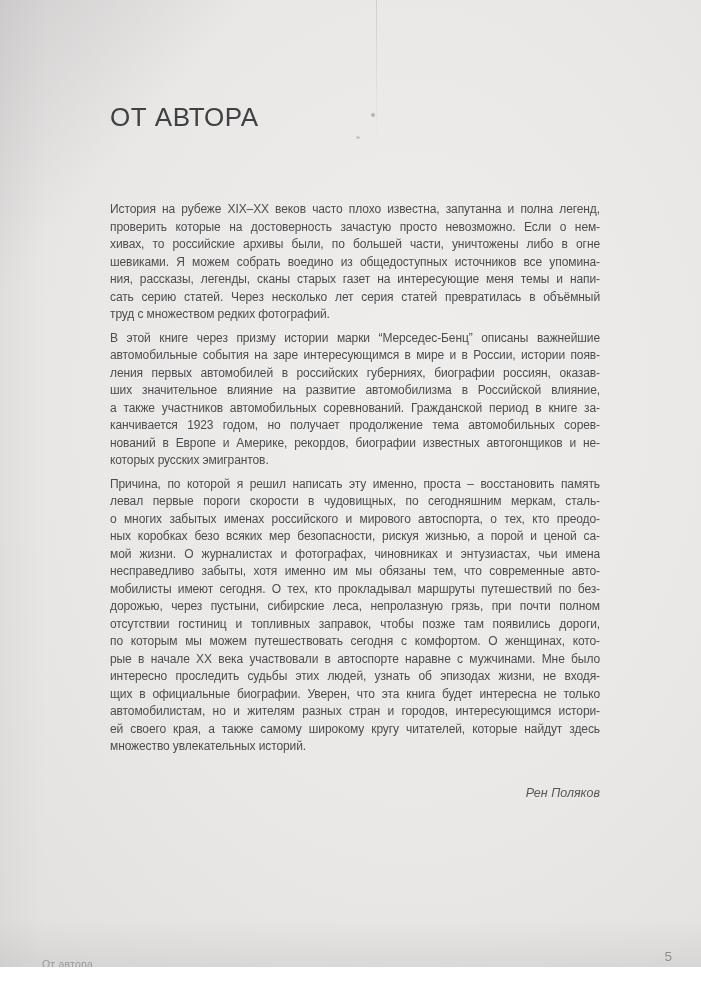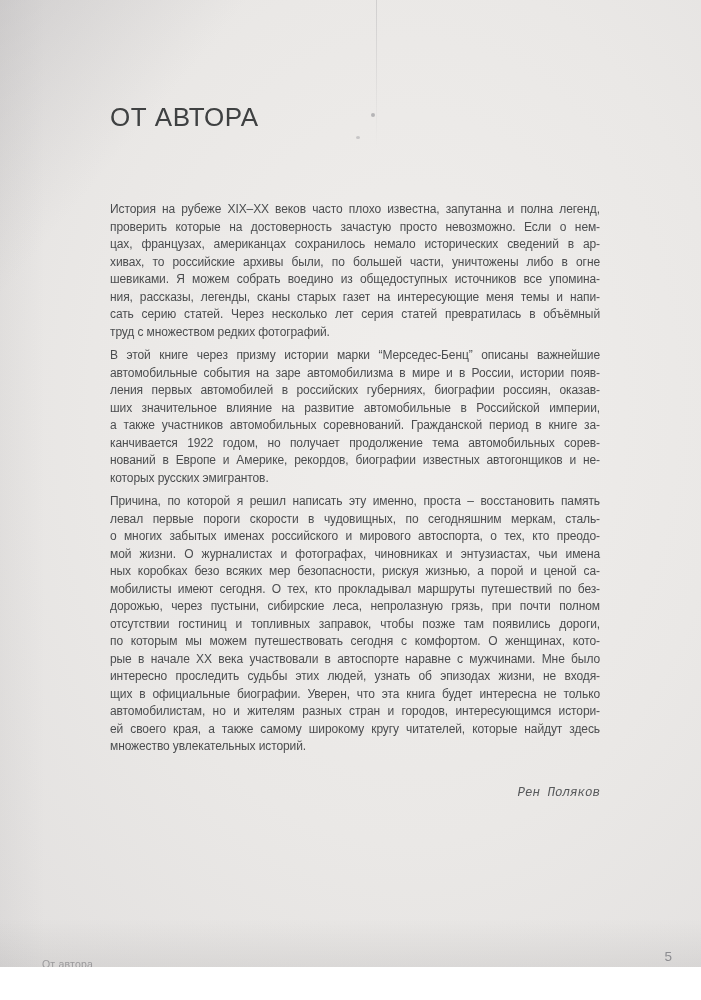--- a/index.html
+++ b/index.html
@@ -34,21 +34,21 @@
     white-space: nowrap;
     text-align: justify;
     text-align-last: justify;
     text-justify: inter-word;
   }
   .line.end { text-align-last: left; }
   .signature {
     position: absolute; left: 110px; top: 786px; width: 490px;
     text-align: right;
     font-style: italic;
-    font-size: 12.5px; color: #56585a; font-family: Liberation Mono, monospace;
+    font-size: 12.5px; color: #56585a;
   }
   .footer-left {
     position: absolute; left: 42px; top: 958px;
     font-size: 10.5px; color: #9a999b; letter-spacing: 0.2px;
   }
   .footer-page {
     position: absolute; left: 640px; top: 949px; width: 32px;
     text-align: right;
     font-size: 13.5px; color: #8c8c90;
   }
@@ -67,43 +67,43 @@
   <div class="crease"></div>
   <div class="speck s1"></div>
   <div class="speck s2"></div>
 
   <h1 class="title">ОТ АВТОРА</h1>
 
   <div class="body-text">
       <div class="para">
         <div class="line">История на рубеже XIX–XX веков часто плохо известна, запутанна и полна легенд,</div>
         <div class="line">проверить которые на достоверность зачастую просто невозможно. Если о нем-</div>
-        <div class="line">цах, французах, американцах сохранилось немало исторических сведений в ар-</div>
         <div class="line">хивах, то российские архивы были, по большей части, уничтожены либо в огне</div>
         <div class="line">шевиками. Я можем собрать воедино из общедоступных источников все упомина-</div>
         <div class="line">ния, рассказы, легенды, сканы старых газет на интересующие меня темы и напи-</div>
         <div class="line">сать серию статей. Через несколько лет серия статей превратилась в объёмный</div>
         <div class="line end">труд с множеством редких фотографий.</div>
       </div>
       <div class="para">
         <div class="line">В этой книге через призму истории марки “Мерседес-Бенц” описаны важнейшие</div>
-        <div class="line">автомобильные события на заре автомобилизма в мире и в России, истории появ-</div>
+        <div class="line">автомобильные события на заре интересующимся в мире и в России, истории появ-</div>
         <div class="line">ления первых автомобилей в российских губерниях, биографии россиян, оказав-</div>
-        <div class="line">ших значительное влияние на развитие автомобильные в Российской империи,</div>
+        <div class="line">ших значительное влияние на развитие автомобилизма в Российской влияние,</div>
         <div class="line">а также участников автомобильных соревнований. Гражданской период в книге за-</div>
-        <div class="line">канчивается 1922 годом, но получает продолжение тема автомобильных сорев-</div>
+        <div class="line">канчивается 1923 годом, но получает продолжение тема автомобильных сорев-</div>
         <div class="line">нований в Европе и Америке, рекордов, биографии известных автогонщиков и не-</div>
         <div class="line end">которых русских эмигрантов.</div>
       </div>
       <div class="para">
         <div class="line">Причина, по которой я решил написать эту именно, проста – восстановить память</div>
         <div class="line">левал первые пороги скорости в чудовищных, по сегодняшним меркам, сталь-</div>
         <div class="line">о многих забытых именах российского и мирового автоспорта, о тех, кто преодо-</div>
+        <div class="line">ных коробках безо всяких мер безопасности, рискуя жизнью, а порой и ценой са-</div>
         <div class="line">мой жизни. О журналистах и фотографах, чиновниках и энтузиастах, чьи имена</div>
-        <div class="line">ных коробках безо всяких мер безопасности, рискуя жизнью, а порой и ценой са-</div>
+        <div class="line">несправедливо забыты, хотя именно им мы обязаны тем, что современные авто-</div>
         <div class="line">мобилисты имеют сегодня. О тех, кто прокладывал маршруты путешествий по без-</div>
         <div class="line">дорожью, через пустыни, сибирские леса, непролазную грязь, при почти полном</div>
         <div class="line">отсутствии гостиниц и топливных заправок, чтобы позже там появились дороги,</div>
         <div class="line">по которым мы можем путешествовать сегодня с комфортом. О женщинах, кото-</div>
         <div class="line">рые в начале XX века участвовали в автоспорте наравне с мужчинами. Мне было</div>
         <div class="line">интересно проследить судьбы этих людей, узнать об эпизодах жизни, не входя-</div>
         <div class="line">щих в официальные биографии. Уверен, что эта книга будет интересна не только</div>
         <div class="line">автомобилистам, но и жителям разных стран и городов, интересующимся истори-</div>
         <div class="line">ей своего края, а также самому широкому кругу читателей, которые найдут здесь</div>
         <div class="line end">множество увлекательных историй.</div>

